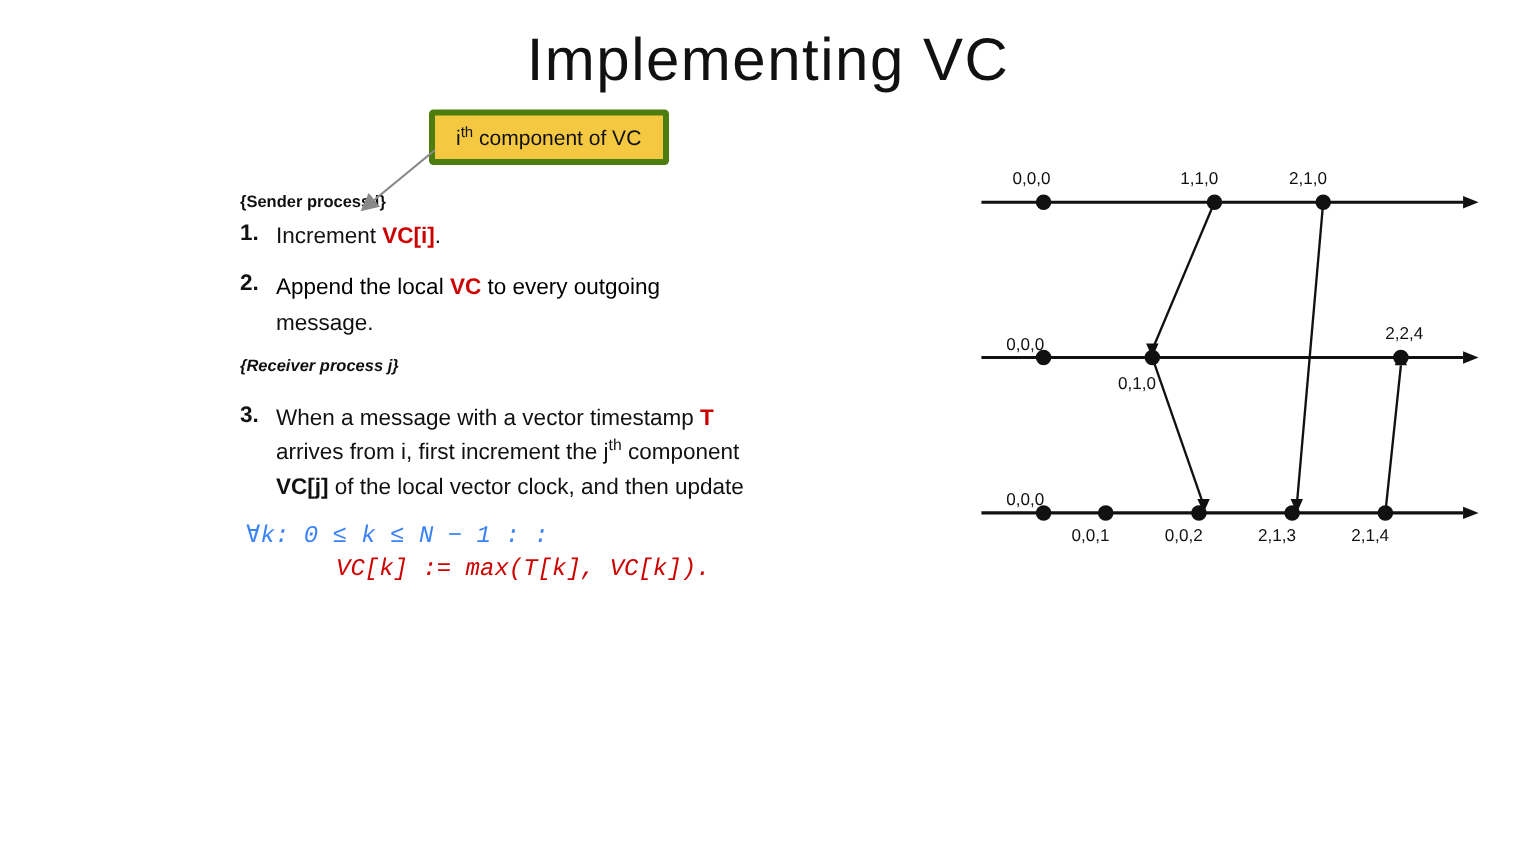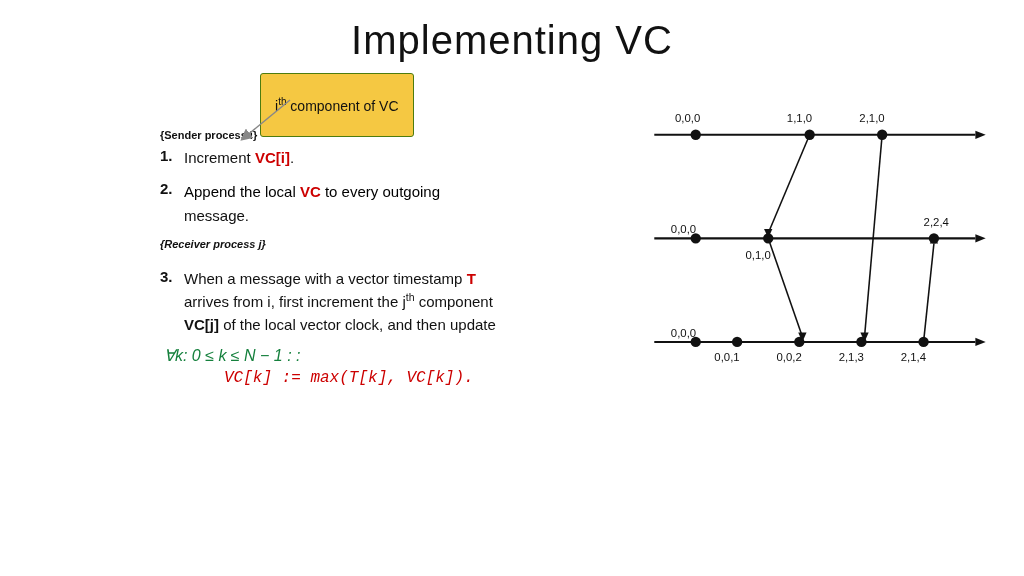--- a/index.html
+++ b/index.html
@@ -63,45 +63,45 @@
       line-height: 1.5;
     }
 
     .red { color: #000000; }
     .bold-red { color: #cc0000; font-weight: bold; }
     .bold-black { font-weight: bold; color: #111; }
 
     .tooltip-box {
       position: absolute;
       top: 0px;
-      left: 230px;
+      left: 256px;
       background: #f5c842;
-      border: 1px solid #4d7c0f;
-      padding: 22px 14px;
+      border: 4px solid #4d7c0f;
+      padding: 6px 14px;
       font-size: 14px;
       font-family: 'Arial', sans-serif;
       color: #111;
       border-radius: 3px;
     }
 
     .tooltip-box sup {
       font-size: 10px;
     }
 
     .formula-section {
       margin-top: 8px;
       padding-left: 4px;
     }
 
     .formula-line {
       font-style: italic;
       font-size: 16px;
-      color: #15803d;
+      color: #3b82f6;
       margin-bottom: 4px;
-      font-family: Liberation Sans, sans-serif;
+      font-family: Liberation Mono, monospace;
     }
 
     .formula-line2 {
       font-style: italic;
       font-size: 16px;
       color: #cc0000;
       padding-left: 60px;
       font-family: Liberation Mono, monospace;
     }
 

